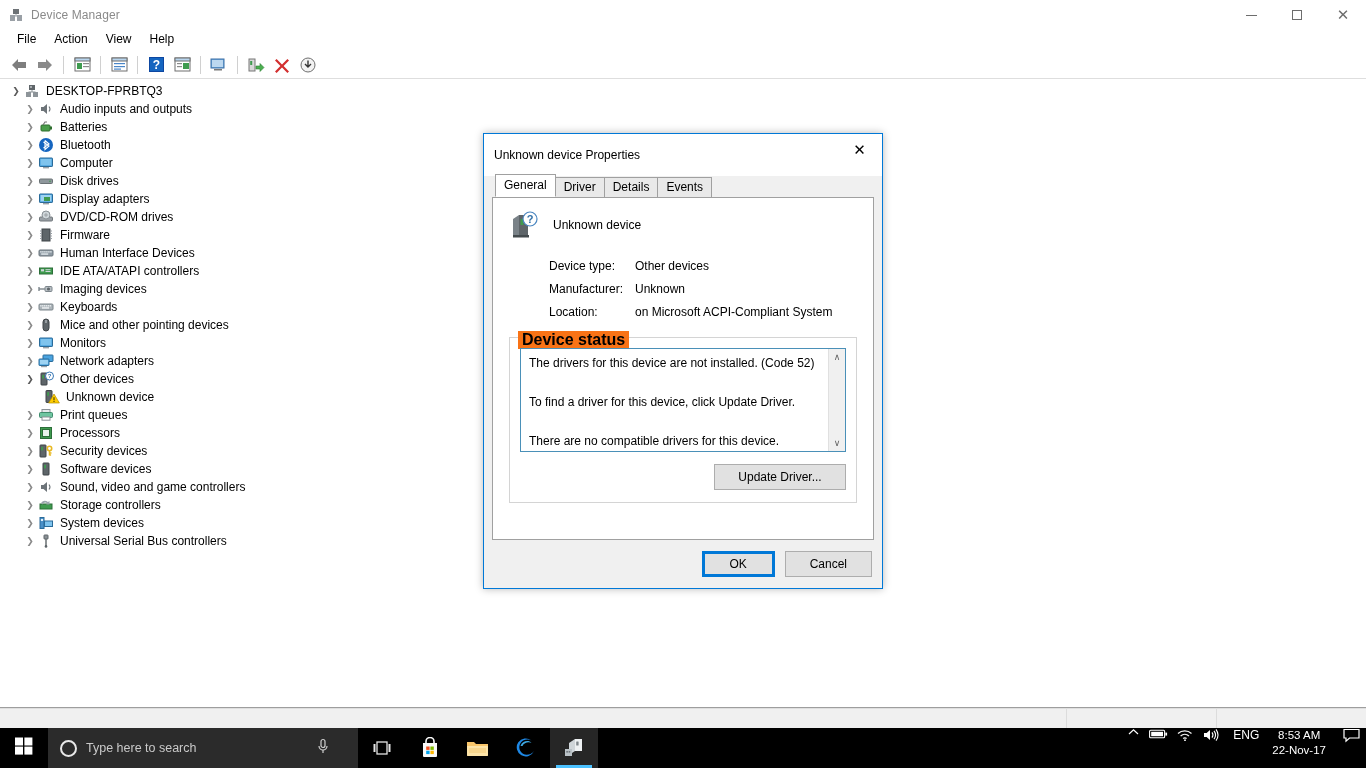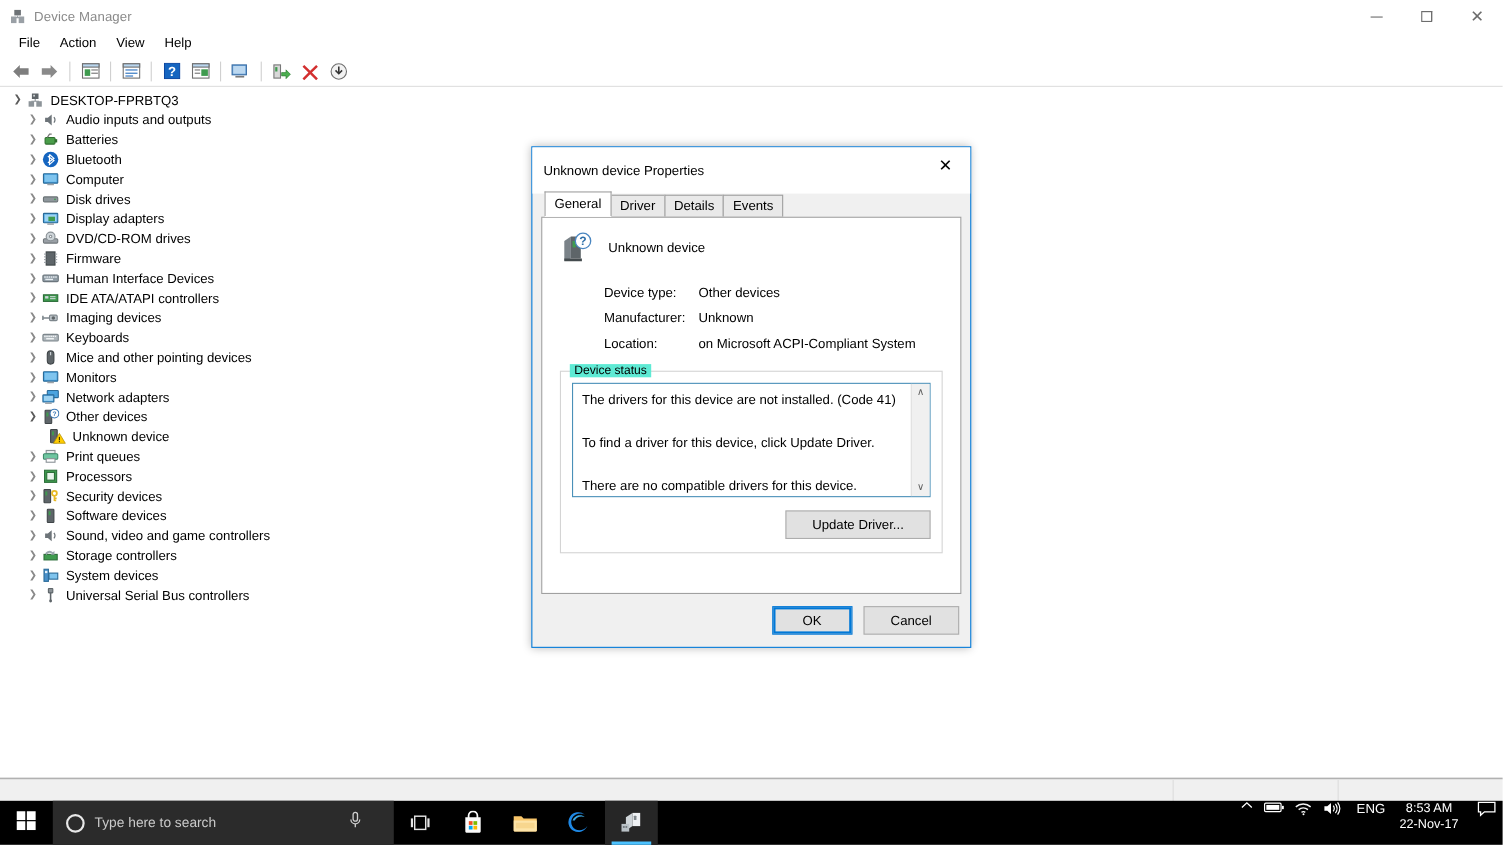--- a/index.html
+++ b/index.html
@@ -163,21 +163,21 @@
   .prop-table { margin-left: 40px; }
 
   .groupbox {
     margin: 14px 0 0 0;
     border: 1px solid #d4d4d4;
     padding: 10px 10px 12px 10px;
     position: relative;
   }
   .groupbox > .gb-title {
     position: absolute; top: -7px; left: 8px;
-    background: #5eead4; padding: 0 4px; font-size: 11px; color: #000;
+    background: #f97316; padding: 0 4px; font-size: 16px; color: #000; font-weight: bold;
   }
   .status-box {
     border: 1px solid #4a90b8;
     background: #ffffff;
     height: 104px;
     position: relative;
     display: flex;
   }
   .status-text {
     flex: 1 1 auto; padding: 5px 8px; font-size: 12px; color: #000;
@@ -765,21 +765,21 @@
           <span class="prop-label">Location:</span>
           <span class="prop-value">on Microsoft ACPI-Compliant System</span>
         </div>
       </div>
 
       <div class="groupbox">
         <span class="gb-title">Device status</span>
 
         <div class="status-box">
           <div class="status-text">
-            <p>The drivers for this device are not installed. (Code 41)</p>
+            <p>The drivers for this device are not installed. (Code 52)</p>
             <p>To find a driver for this device, click Update Driver.</p>
             <p>There are no compatible drivers for this device.</p>
           </div>
           <div class="vscroll">
             <span class="arrow">∧</span>
             <span class="arrow">∨</span>
           </div>
         </div>
 
         <div class="update-row">

